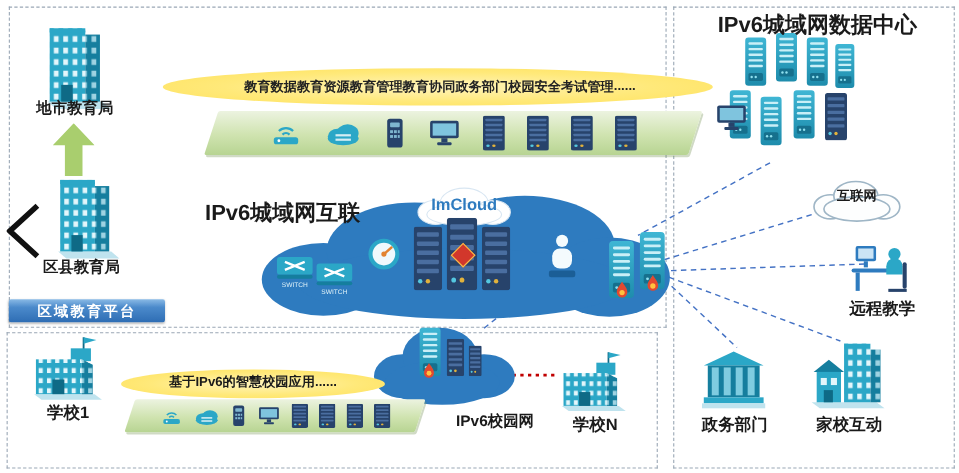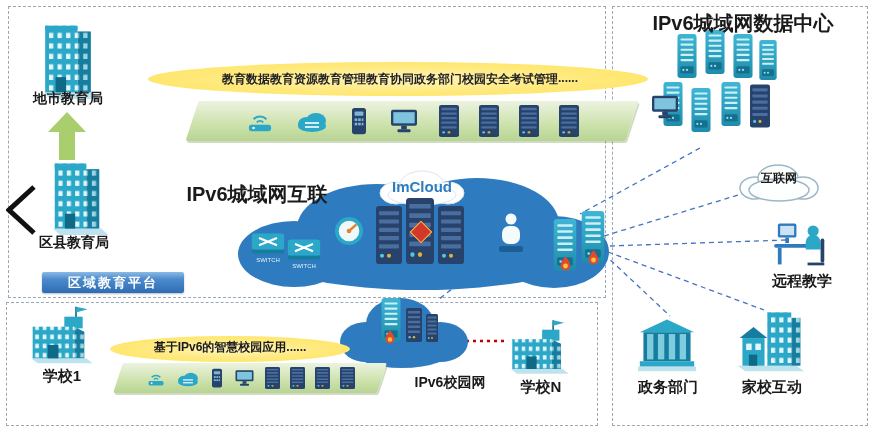--- a/index.html
+++ b/index.html
@@ -8,21 +8,21 @@
   .abs{position:absolute;}
   .region-box{position:absolute;border:1px dashed #9AA7B5;z-index:0;}
   .lbl{position:absolute;font-weight:bold;color:#1a1a1a;text-align:center;z-index:4;line-height:1.15;}
   .lbl-15{font-size:20px;text-align:center;}
   .lbl-14{font-size:14px;}
   .lbl-13{font-size:15px;}
   .lbl-12{font-size:12px;}
   .badge{position:absolute;width:142px;height:21px;line-height:21px;text-align:center;color:#fff;
          font-size:13px;font-weight:bold;letter-spacing:2px;border-radius:2px;z-index:5;
          background:linear-gradient(180deg,#8ABAE6 0%,#4B8ACB 35%,#2E6DB4 100%);
-         box-shadow:0 1px 2px rgba(0,0,0,.25);margin-left:34px;}
+         box-shadow:0 1px 2px rgba(0,0,0,.25);}
   .ellipse{position:absolute;border-radius:50%;z-index:2;
          background:radial-gradient(ellipse at center,#FFF4BC 0%,#FFE97A 55%,#FFE159 100%);}
   .band{position:absolute;transform:skewX(-18deg);border-radius:2px;z-index:2;
          background:linear-gradient(180deg,#ECF3E0 0%,#CFE3AF 55%,#B7D492 100%);
          box-shadow:2px 2px 0 rgba(120,150,90,.35);}
   .band-inner{transform:skewX(18deg);display:flex;align-items:center;justify-content:center;height:100%;}
   .band-inner.gap-lg{gap:20px;}
   .band-inner.gap-sm{gap:10px;}
   .banner-row{position:absolute;display:flex;justify-content:center;z-index:3;}
   .banner-item{font-size:12px;font-weight:bold;color:#222;white-space:nowrap;}

